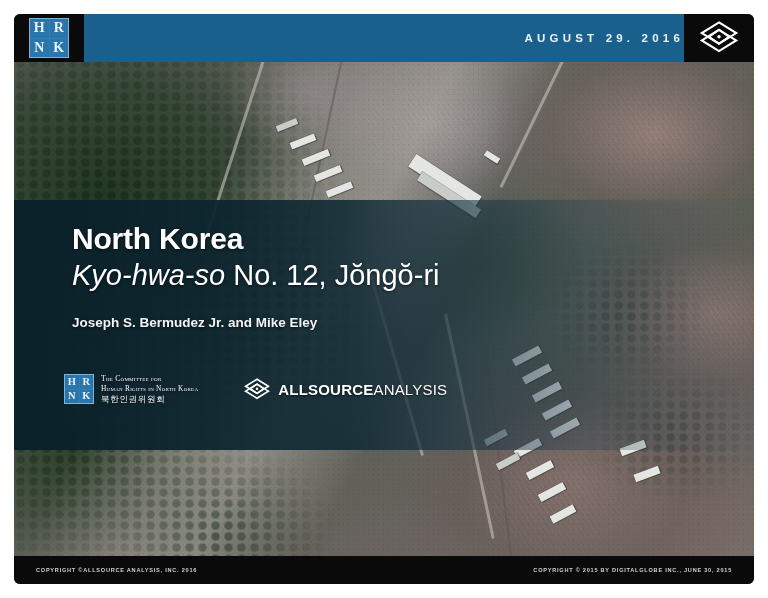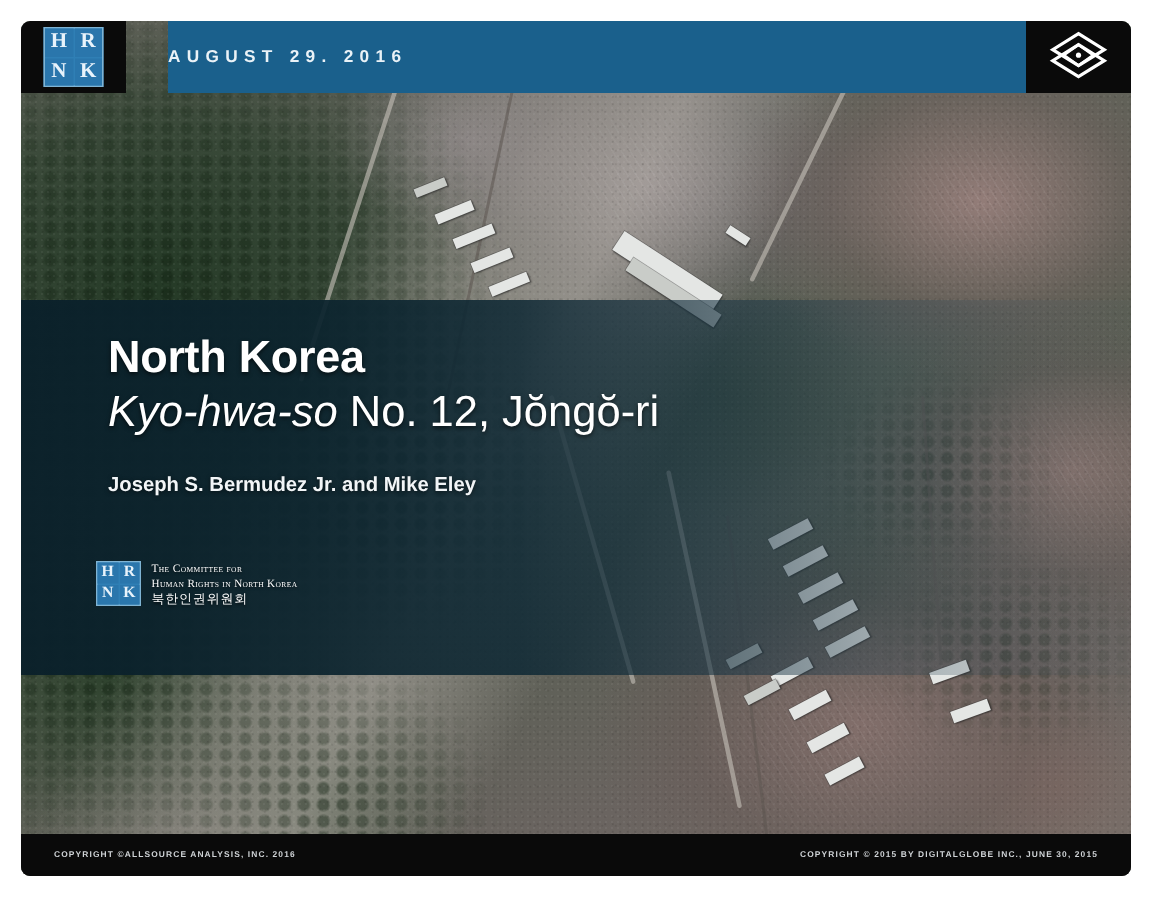--- a/index.html
+++ b/index.html
@@ -149,21 +149,21 @@
     background: #0a0a0a;
     display: flex; align-items: center; justify-content: center;
     flex: 0 0 70px;
   }
   .hdr-logo-box.right { border-radius: 0 6px 0 0; }
   .hdr-logo-box.left  { border-radius: 6px 0 0 0; }
 
   .hdr-date {
     flex: 1 1 auto;
     background: #1a608c;
-    display: flex; align-items: center; justify-content: flex-start; margin-left: 28px;
+    display: flex; align-items: center; justify-content: flex-end;
   }
   .hdr-date-text {
     color: #eaf2f7;
     font-size: 11.5px;
     font-weight: 700;
     letter-spacing: 4.2px;
   }
 
   
   .hrnk-mark {
@@ -376,20 +376,33 @@
         <span>N</span>
         <span>K</span>
       </div>
       <div class="hrnk-words">
         <div class="l1">The Committee for</div>
         <div class="l2">Human Rights in North Korea</div>
         <div class="l3">북한인권위원회</div>
       </div>
     </div>
 
+    <div class="asa-group">
+      <svg class="asa-mark sm" viewBox="0 0 48 44">
+        <g fill="none" stroke="#ffffff" stroke-width="3" stroke-linejoin="miter">
+          <path d="M24 4 L45 17 L24 30 L3 17 Z"></path>
+          <path d="M24 13 L45 26 L24 39 L3 26 Z"></path>
+        </g>
+        <g fill="none" stroke="#ffffff" stroke-width="2.6">
+          <path d="M24 13 L36 21.5 L24 30 L12 21.5 Z"></path>
+        </g>
+        <circle cx="24" cy="21.5" r="2.3" fill="#ffffff" stroke="none"></circle>
+      </svg>
+      <div class="asa-words"><span class="b">ALLSOURCE</span><span class="n">ANALYSIS</span></div>
+    </div>
   </div>
 
   <div class="footer-bar">
     <div class="foot-text">COPYRIGHT ©ALLSOURCE ANALYSIS, INC. 2016</div>
     <div class="foot-text">COPYRIGHT © 2015 BY DIGITALGLOBE INC., JUNE 30, 2015</div>
   </div>
 
 </div>
 
 </body></html>

